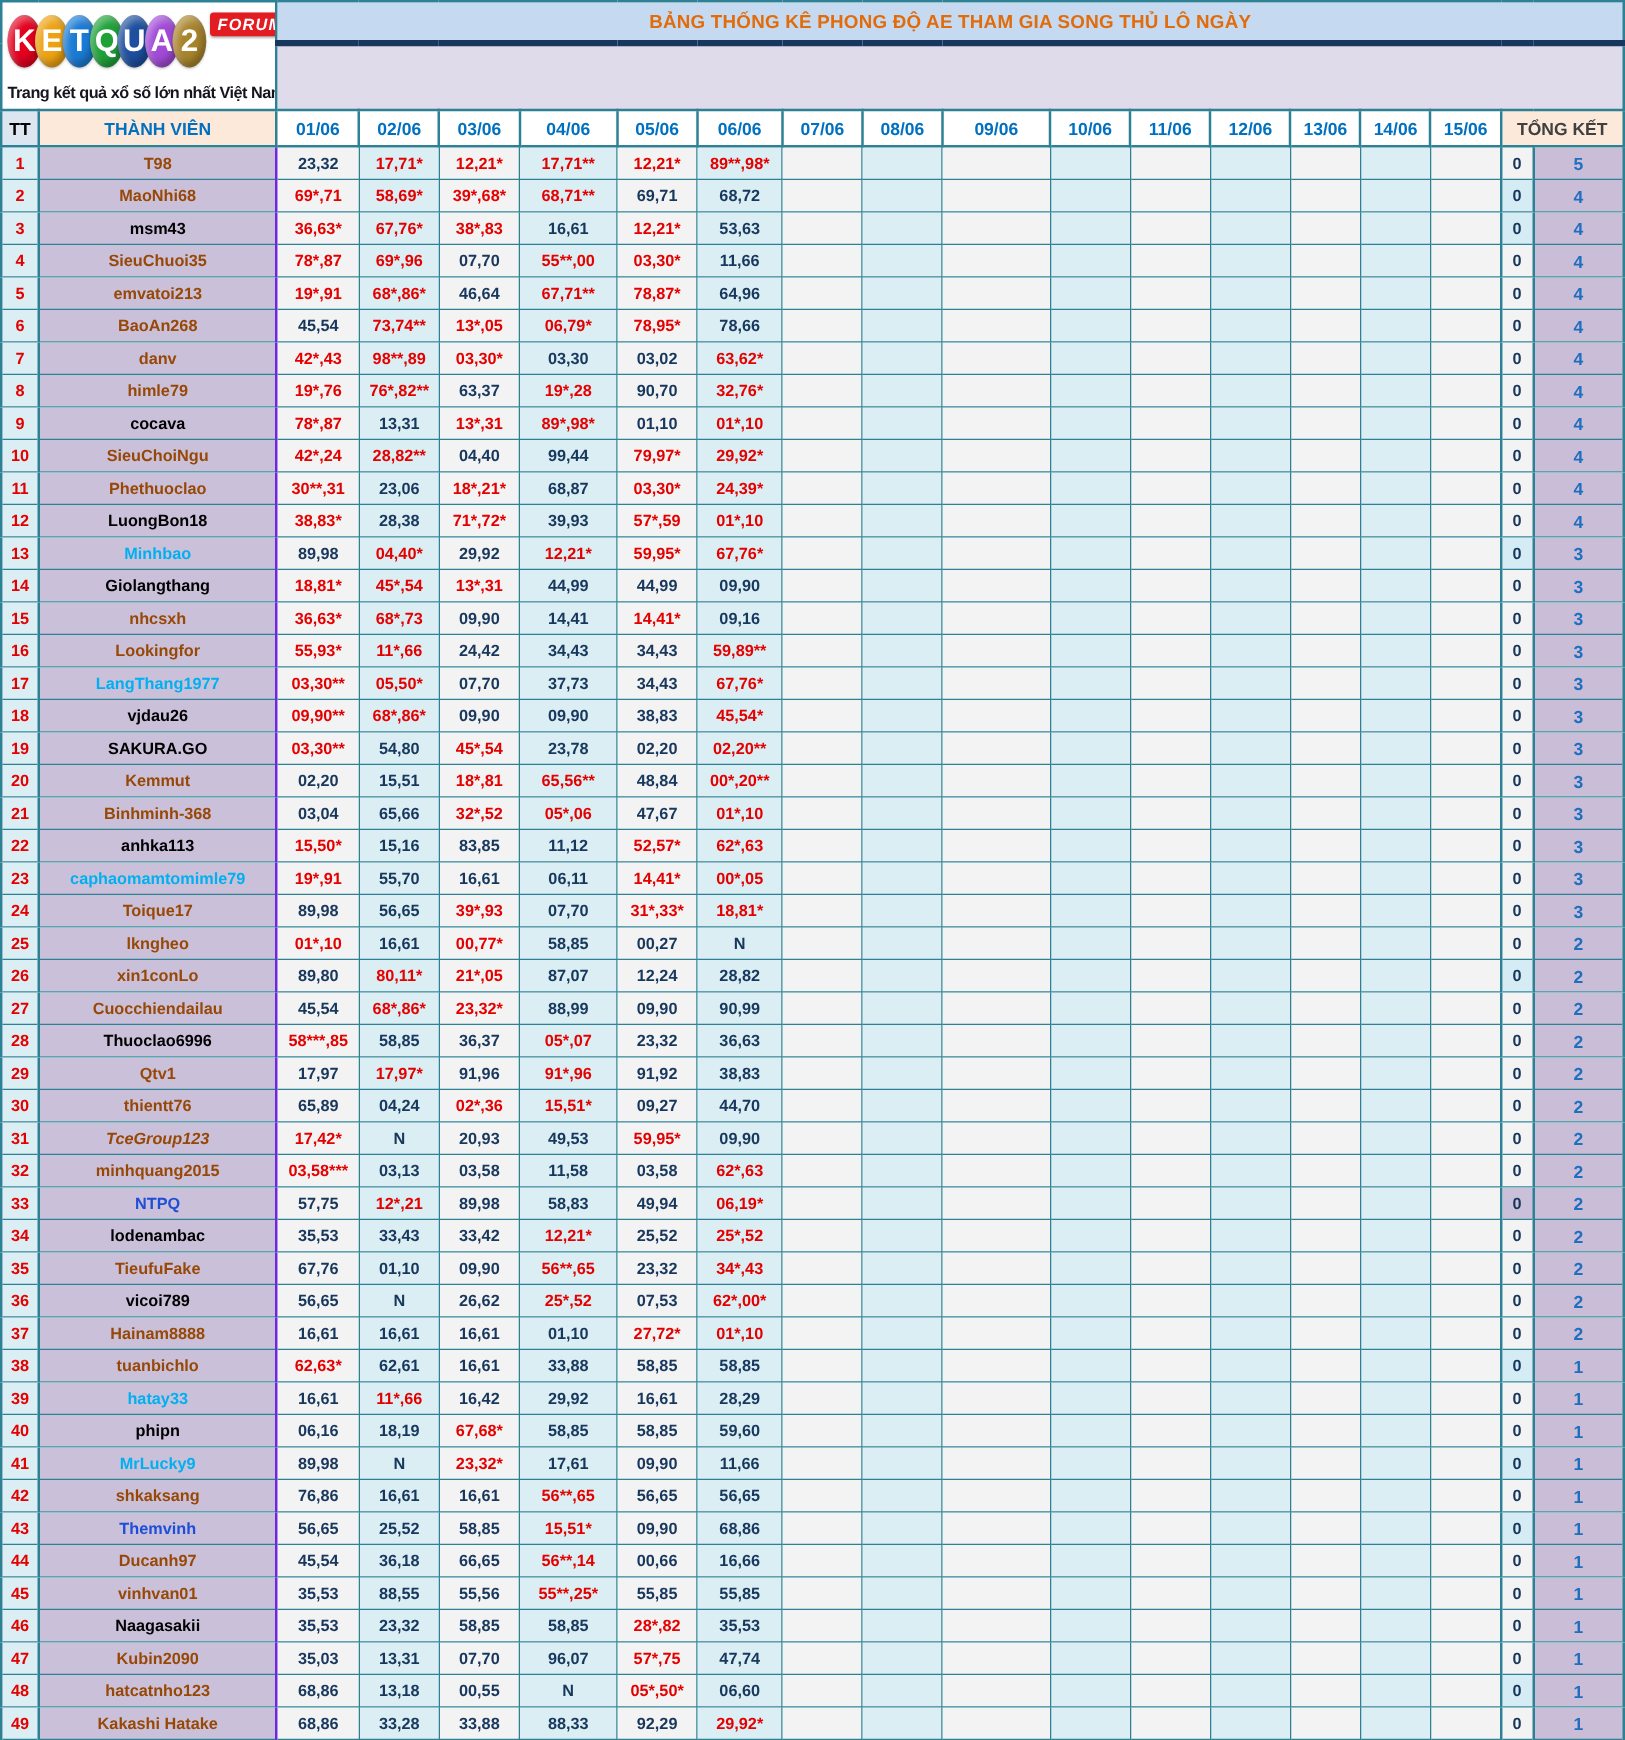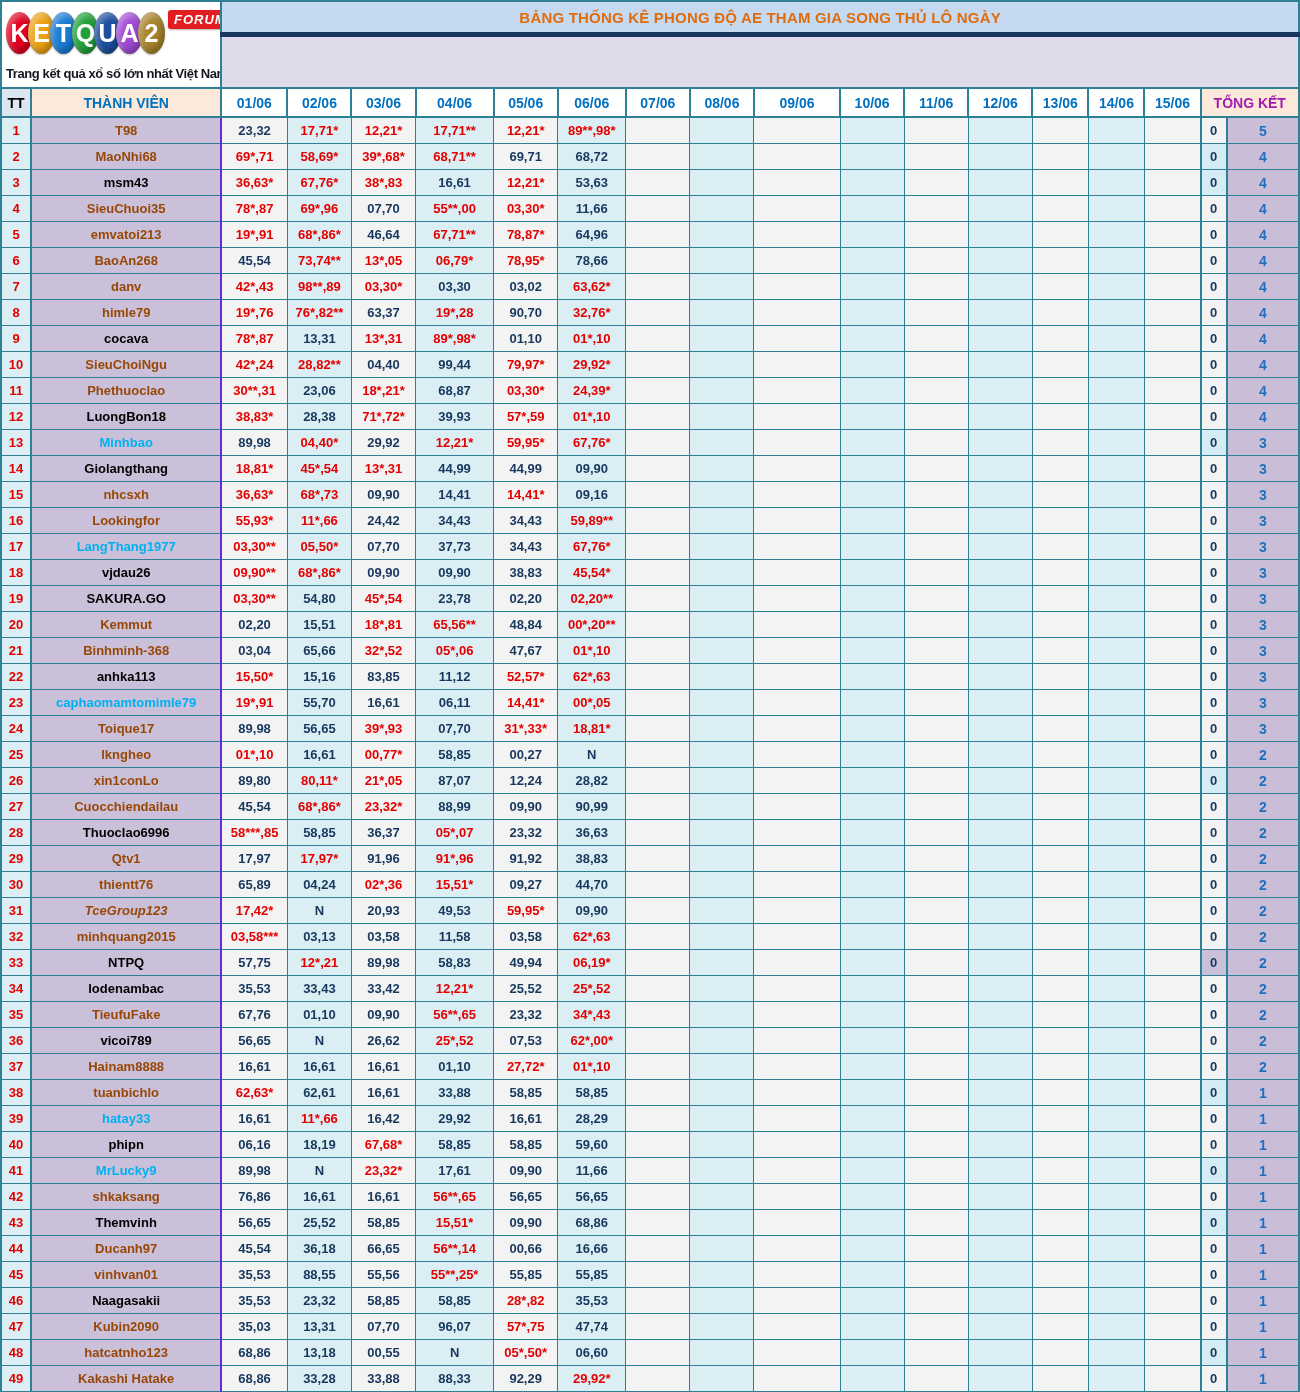--- a/index.html
+++ b/index.html
@@ -10,30 +10,30 @@
   
   .logo-cell{background:#ffffff;border:2px solid #2e8195;vertical-align:middle;padding:2px 0 2px 4px;}
   .title-cell{background:#c5d9f1;border:2px solid #2e8195;border-bottom:5px solid #17375e;
               color:#e26b0a;font-weight:bold;font-size:15px;text-align:center;height:30px;letter-spacing:.2px;}
   .band-cell{background:#e0dbeb;border:2px solid #2e8195;border-top:none;height:50px;}
 
   .hdr{height:27px;font-weight:bold;font-size:14px;text-align:center;border:2px solid #2e8195;}
   .hdr-tt{background:#dce6f1;color:#000000;}
   .hdr-member{background:#fde9d9;color:#0070c0;margin-top:40px;}
   .hdr-date{background:#ffffff;color:#0070c0;}
-  .hdr-total{background:#fde9d9;color:#a21caf;}
+  .hdr-total{background:#fde9d9;color:#404040;}
 
   
   td{height:25px;font-size:13px;font-weight:bold;text-align:center;}
   td.tt{background:#daeef3;color:#e50000;border-left:2px solid #2e8195;}
   td.name{background:#cbc0da;border-left:2px solid #2e8195;border-right:2px solid #6d28d9;}
   td.name.brown{color:#974806;}
   td.name.black{color:#000000;margin-top:40px;}
   td.name.cyan{color:#00b0f0;}
-  td.name.orange{color:#000000;margin-top:44px;}
+  td.name.orange{color:#1d4ed8;margin-top:44px;}
   td.name.italic{font-style:italic;}
   td.val.red{color:#e50000;}
   td.val.navy{color:#17375d;}
   .bgA{background:#f3f3f3;}
   .bgB{background:#daeef3;}
   td.zero{background:#f3f3f3;color:#17375d;border-left:2px solid #2e8195;}
   td.zero.hlblue{background:#d5ecf4;}
   td.zero.hllav{background:#cbc0da;}
   td.tot{background:#c9bdd7;color:#1f6fbf;border-left:2px solid #2e8195;border-right:2px solid #2e8195;font-size:14px;}
 

